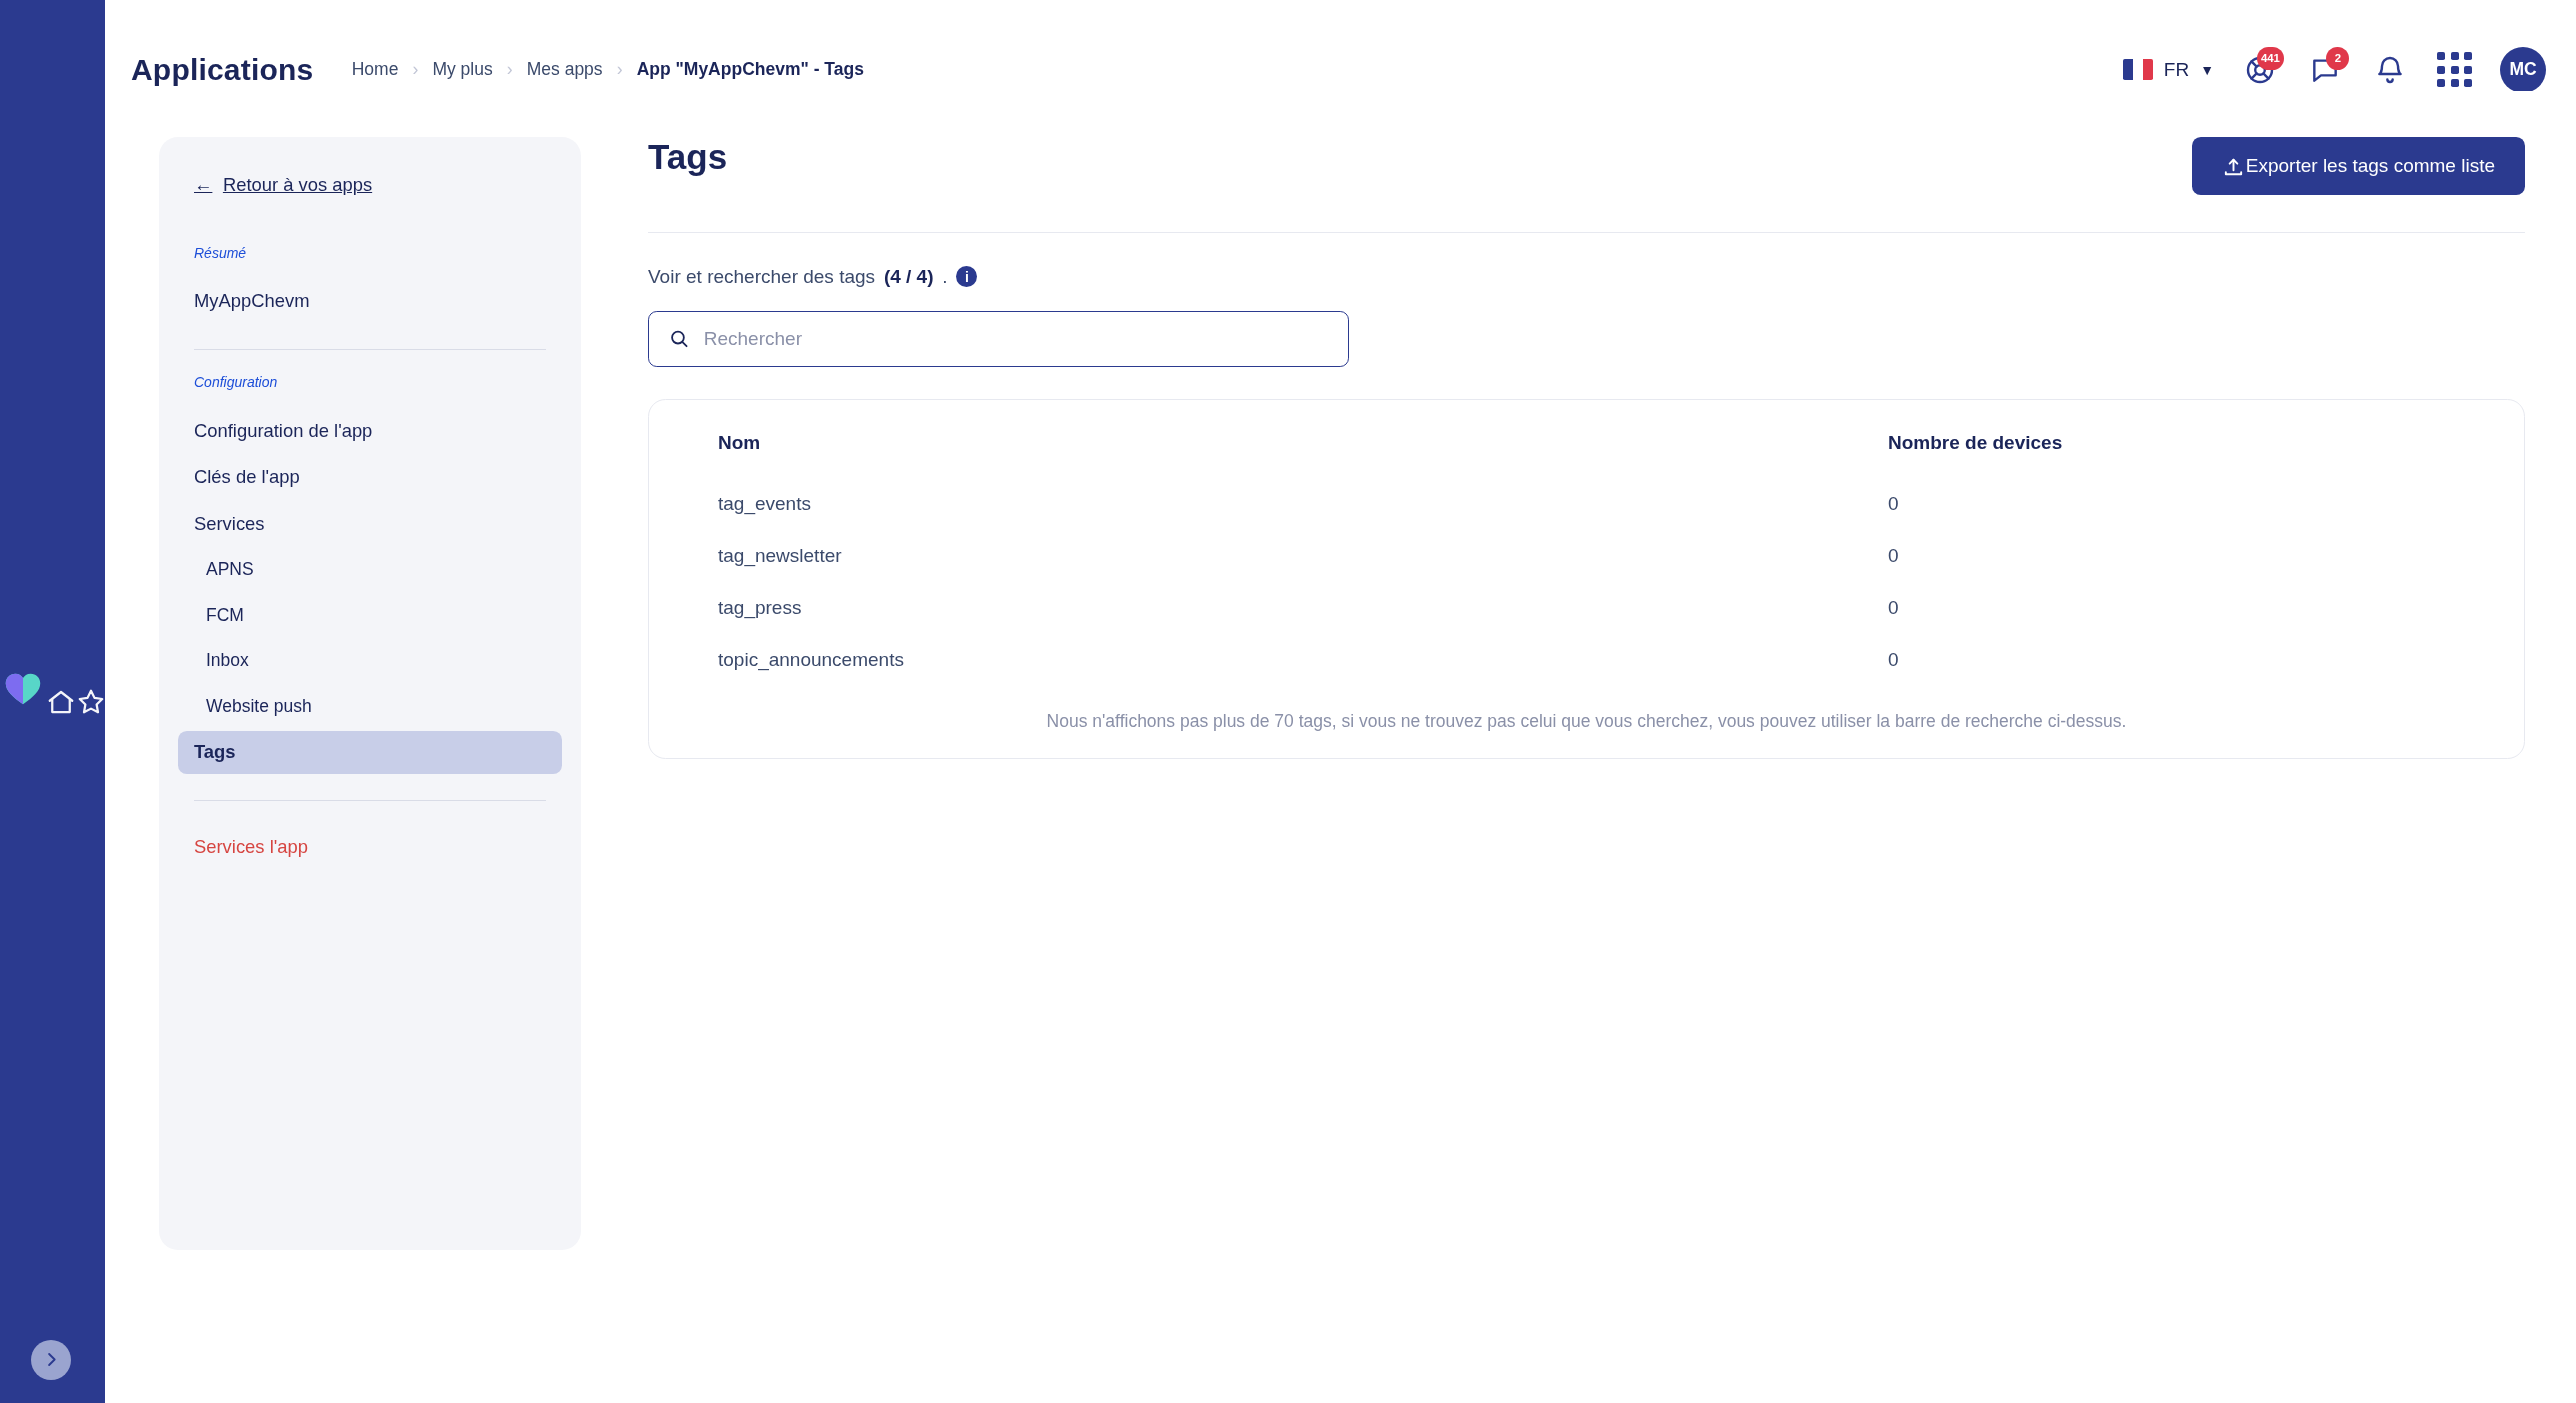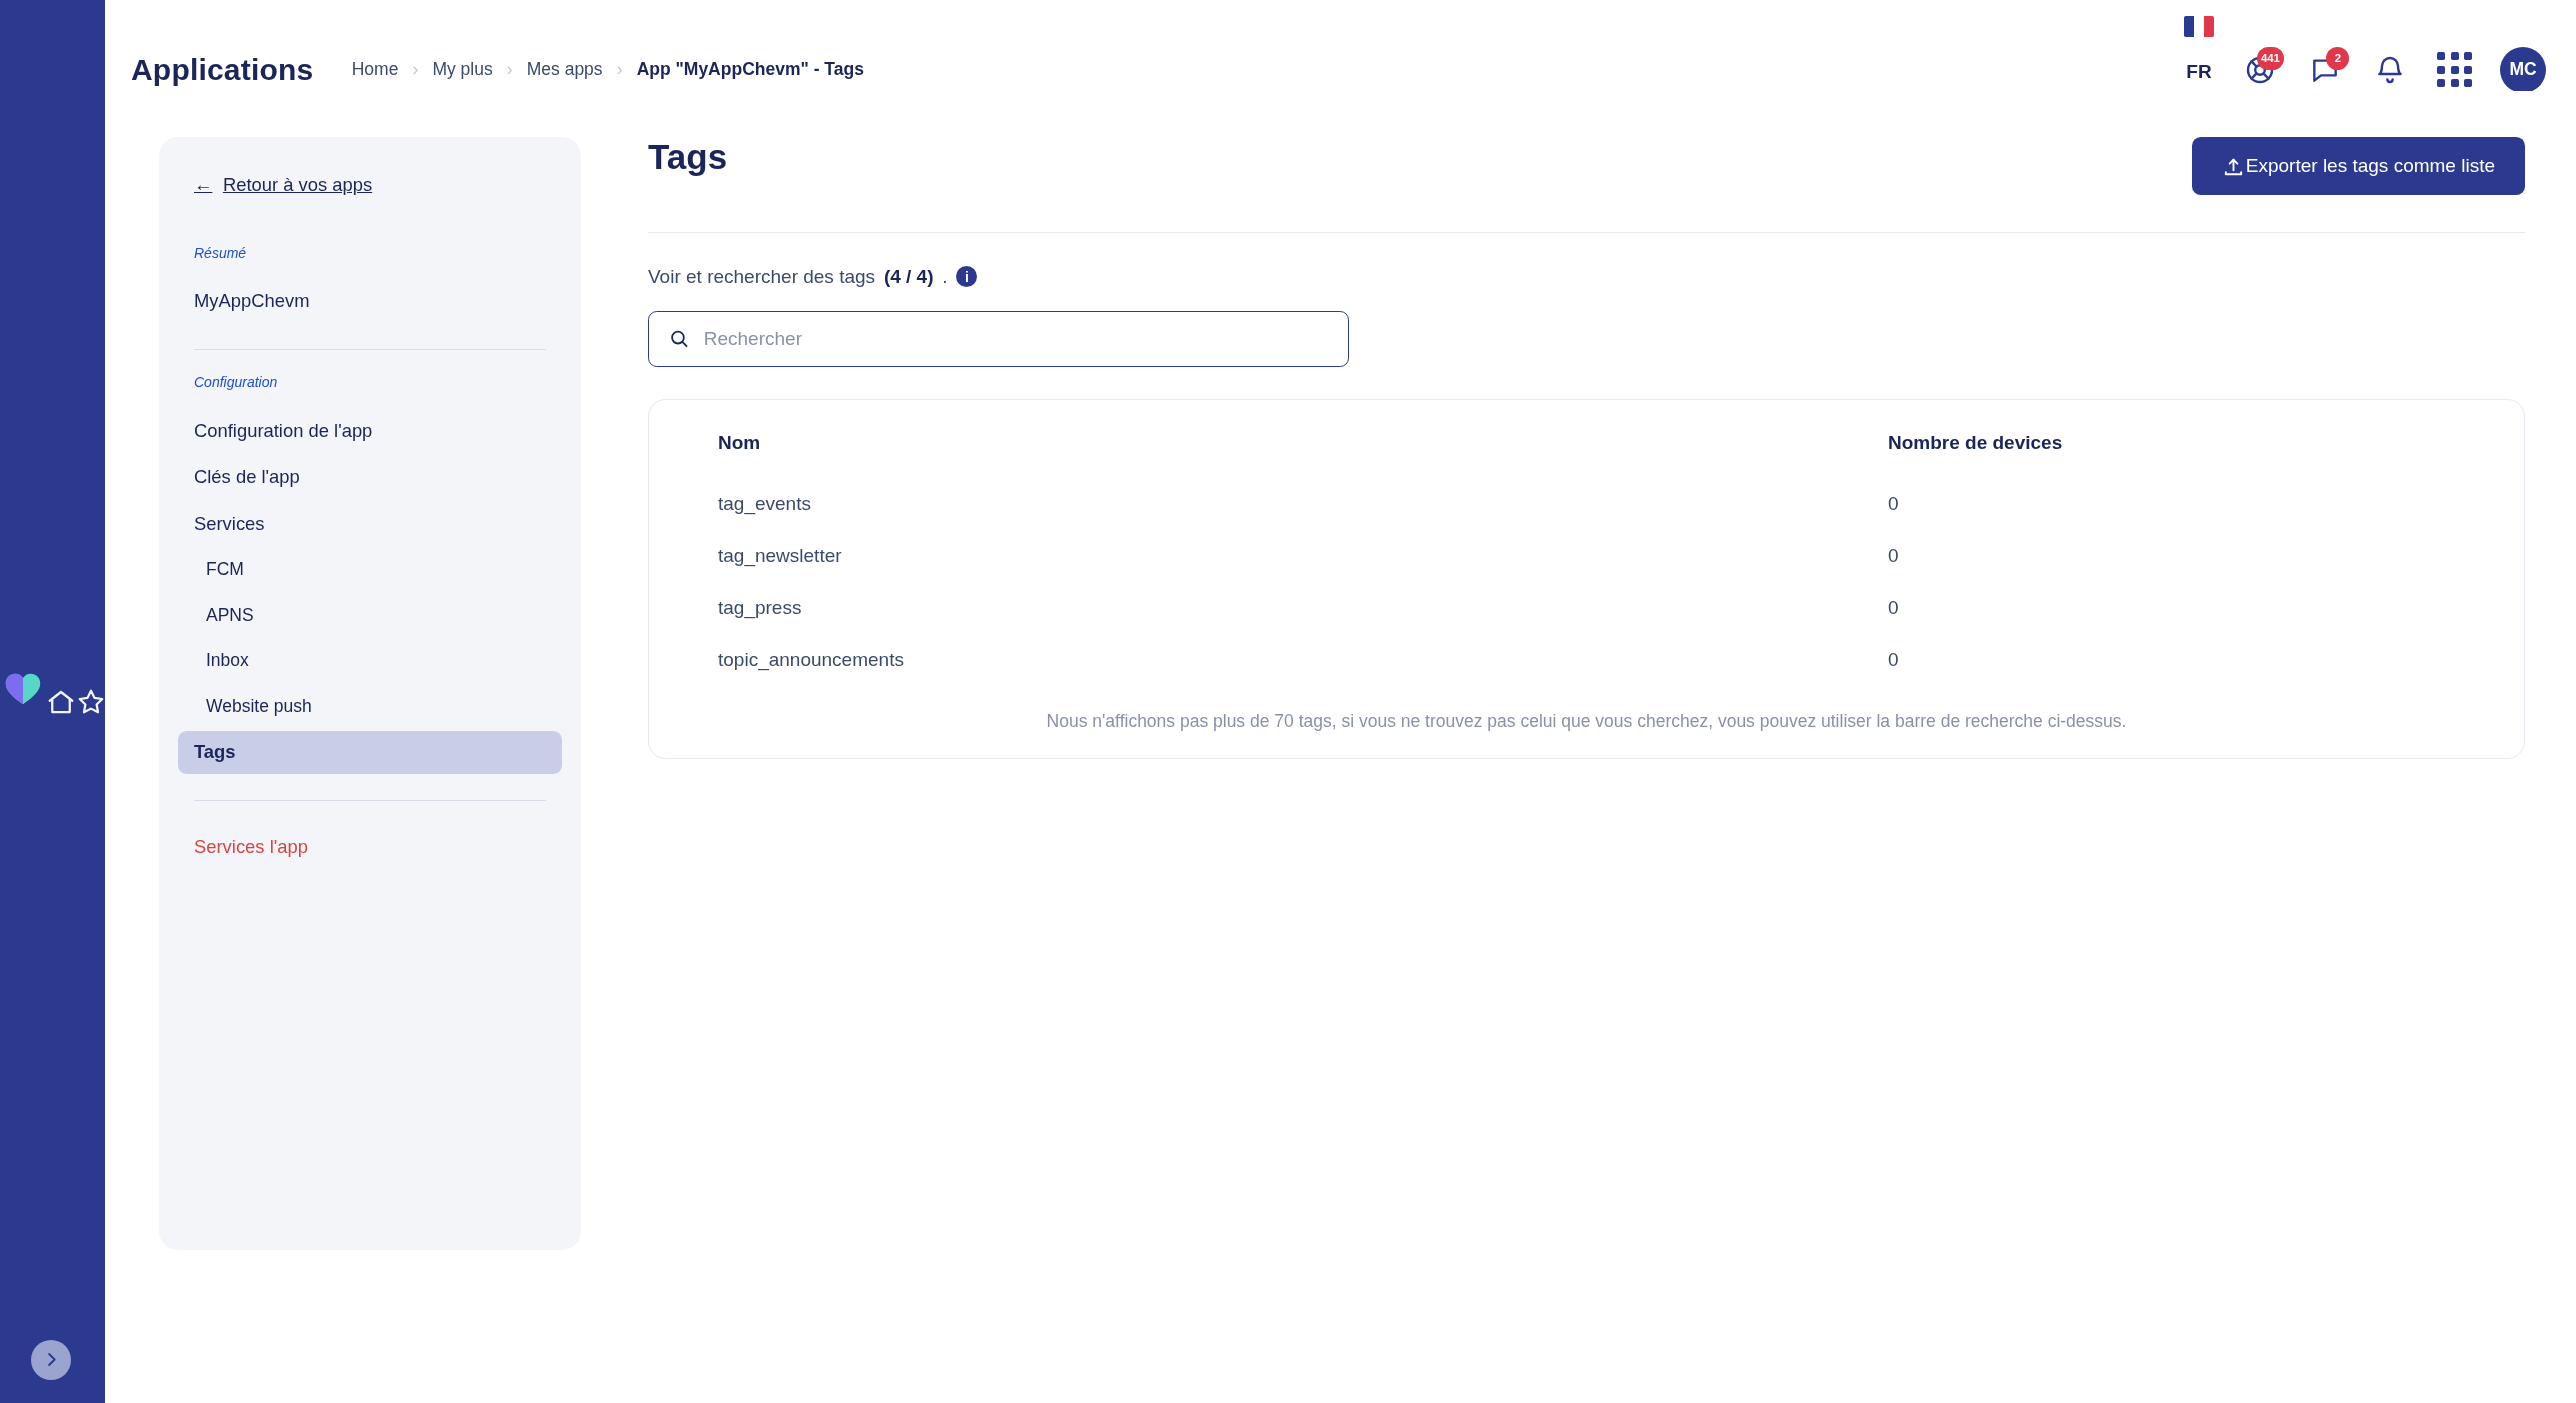--- a/index.html
+++ b/index.html
@@ -45,21 +45,21 @@
     margin-left: 26px; margin-right: 26px; letter-spacing: 0.2px;
   }
   .crumbs { display: flex; align-items: center; gap: 0; }
   .crumb {
     font-size: 17.5px; color: #3b4a6b; padding: 0 12.3px; white-space: nowrap;
   }
   .crumb.current { color: #1b2559; font-weight: 600; }
   .crumb-sep { color: #c2c6d6; font-size: 17.5px; padding: 0 1.8px; }
 
   .top-right { margin-left: auto; display: flex; align-items: center; gap: 26px; padding-right: 30px; }
-  .lang { display: flex; align-items: center; gap: 24px; font-size: 19px; color: #1b2559; font-weight: 700; flex-direction: column; }
+  .lang { display: flex; align-items: center; gap: 11px; font-size: 19px; color: #1b2559; font-weight: 400; }
   .flag { width: 30px; height: 21px; display: inline-block; position: relative; border-radius: 1.8px; overflow: hidden; }
   .flag i { position: absolute; top: 0; bottom: 0; width: 33.34%; display:block; }
   .flag i:nth-child(1){ left:0; background:#2b3a8f;}
   .flag i:nth-child(2){ left:33.3%; background:#ffffff;}
   .flag i:nth-child(3){ left:66.6%; background:#e0384a;}
   .caret { font-size: 14px; color: #1b2559; }
 
   .top-ic { position: relative; width: 39px; height: 39px; display:flex; align-items:center; justify-content:center; color:#2b3a8f; }
   .top-ic svg { width: 32px; height: 32px; fill:none; stroke:#2b3a8f; stroke-width:1.8; stroke-linecap:round; stroke-linejoin:round;}
   .badge {
@@ -311,22 +311,22 @@
     <div class="side-group-title">Résumé</div>
     <div class="side-item">MyAppChevm</div>
 
     <div class="side-hr"></div>
 
     <div class="side-group-title">Configuration</div>
 
     <div class="side-item">Configuration de l'app</div>
     <div class="side-item">Clés de l'app</div>
     <div class="side-item">Services</div>
+    <div class="side-item sub">APNS</div>
     <div class="side-item sub">FCM</div>
-    <div class="side-item sub">APNS</div>
     <div class="side-item sub">Inbox</div>
     <div class="side-item sub">Website push</div>
     <div class="side-item active">Tags</div>
 
     <div class="side-hr"></div>
 
     <div class="side-item danger">Services l'app</div>
   </div>
 
   <div class="main">

